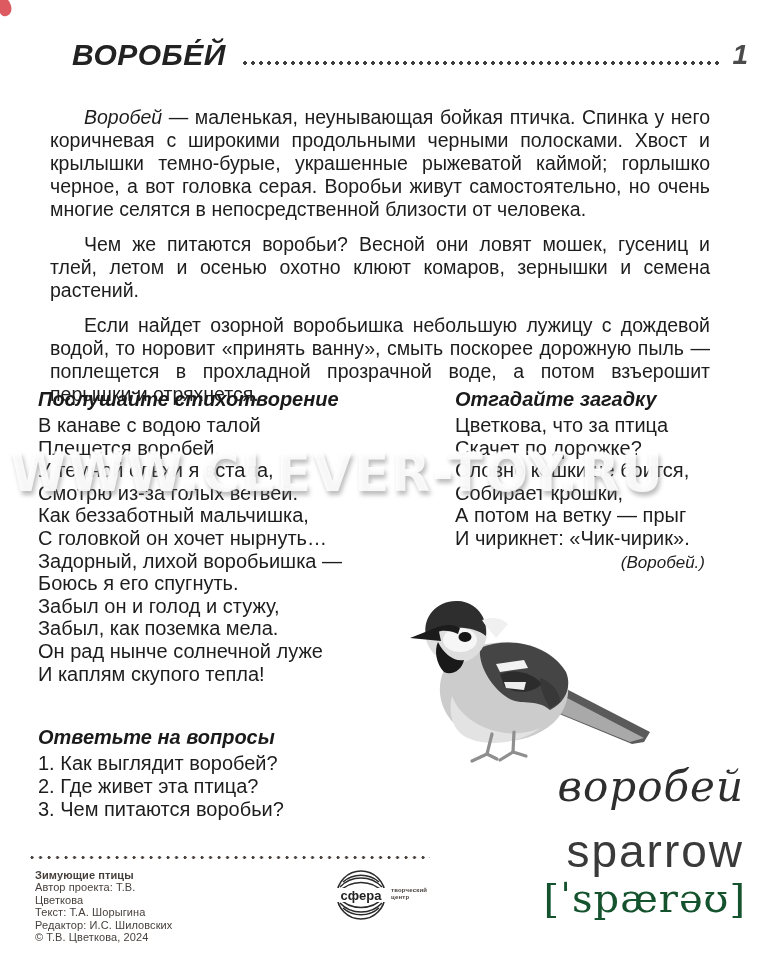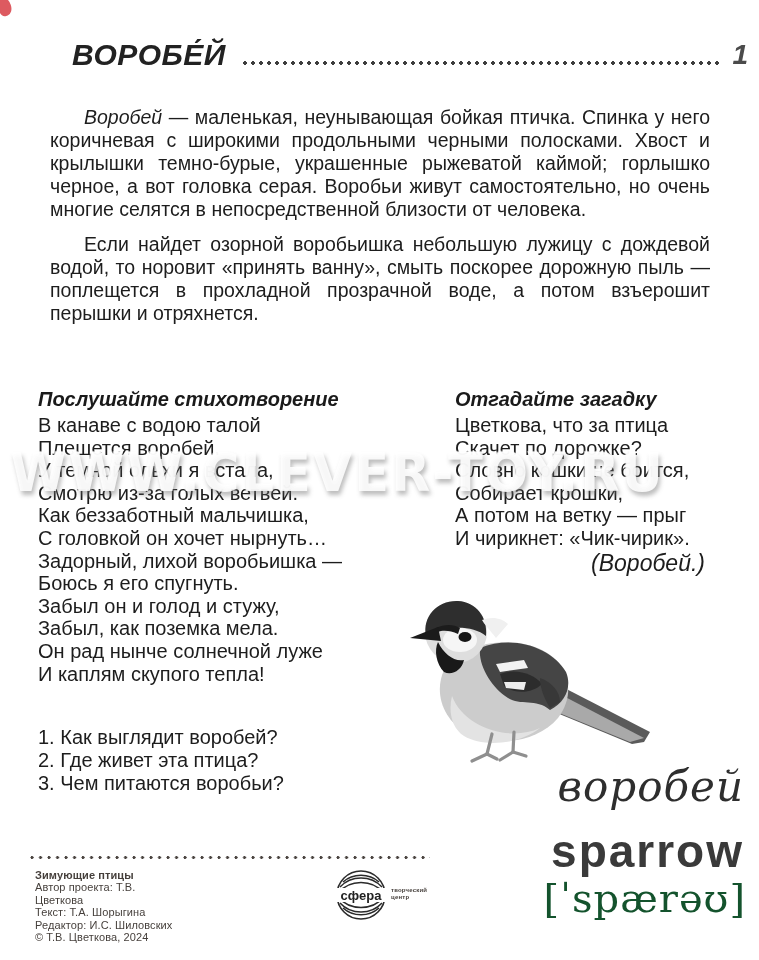--- a/index.html
+++ b/index.html
@@ -41,37 +41,37 @@
   .lead-word{font-style:italic;}
   
   .section-heading{
     font-weight:bold;font-style:italic;font-size:20px;
     margin:0 0 3px 0;line-height:23px;color:#1a1a1a;
   }
   .poem{position:absolute;left:38px;top:388px;width:385px;}
   .riddle{position:absolute;left:455px;top:388px;width:280px;}
   .verse-line{font-size:20px;line-height:22.6px;white-space:nowrap;}
   .riddle-answer{
-    font-size:23px;line-height:24px;font-style:italic;
+    font-size:17px;line-height:24px;font-style:italic;
     text-align:right;padding-right:30px;margin-top:1px;
   }
   .questions{position:absolute;left:38px;top:726px;width:385px;}
   .question-item{font-size:20px;line-height:23px;white-space:nowrap;}
   
   .bird{position:absolute;left:400px;top:586px;width:262px;height:186px;}
   
   .vocab-ru{
     position:absolute;right:40px;top:766px;
     font-family:"DejaVu Serif",serif;font-style:italic;
     font-size:42px;color:#2e2e2e;letter-spacing:1px;line-height:1;
   }
   .vocab-en{
     position:absolute;right:40px;top:828px;
     font-size:46px;color:#3a3a3a;letter-spacing:2px;line-height:1;
-    font-weight:bold;
+    font-weight:normal;
   }
   .vocab-tr{
     position:absolute;right:38px;top:878px;
     font-family:"DejaVu Serif",serif;
     font-size:40px;color:#14532d;line-height:1;letter-spacing:1px;
   }
   
   .watermark{
     position:absolute;left:10px;top:447px;width:748px;
     font-family:"DejaVu Sans",sans-serif;font-weight:bold;
@@ -109,20 +109,21 @@
   <div class="corner-mark"></div>
 
   <div class="title-row">
     <span class="doc-title">ВОРОБЕ́Й</span>
     <span class="leader"></span>
     <span class="page-num">1</span>
   </div>
 
   <div class="intro">
     <p><span class="lead-word">Воробей</span><span> — маленькая, неунывающая бойкая птичка. Спинка у него коричневая с широкими продольными черными полосками. Хвост и кры­лышки темно-бурые, украшенные рыжеватой каймой; горлышко черное, а вот головка серая. Воробьи живут самостоятельно, но очень многие селятся в непосредственной близости от человека.</span></p>
+    <p>Чем же питаются воробьи? Весной они ловят мошек, гусениц и тлей, летом и осенью охотно клюют комаров, зернышки и семена растений.</p>
     <p>Если найдет озорной воробьишка небольшую лужицу с дождевой водой, то норовит «принять ванну», смыть поскорее дорожную пыль — поплещется в прохладной прозрачной воде, а потом взъерошит перышки и отряхнется.</p>
   </div>
 
   <div class="poem">
     <div class="section-heading">Послушайте стихотворение</div>
     <div class="verse-line">В канаве с водою талой</div>
     <div class="verse-line">Плещется воробей.</div>
     <div class="verse-line">У темной ольхи я встала,</div>
     <div class="verse-line">Смотрю из-за голых ветвей.</div>
     <div class="verse-line">Как беззаботный мальчишка,</div>
@@ -140,20 +141,21 @@
     <div class="verse-line">Цветкова, что за птица</div>
     <div class="verse-line">Скачет по дорожке?</div>
     <div class="verse-line">Словно кошки не боится,</div>
     <div class="verse-line">Собирает крошки,</div>
     <div class="verse-line">А потом на ветку — прыг</div>
     <div class="verse-line">И чирикнет: «Чик-чирик».</div>
     <div class="riddle-answer">(Воробей.)</div>
   </div>
 
   <div class="questions">
+    <div class="section-heading">Ответьте на вопросы</div>
     <div class="question-item">1. Как выглядит воробей?</div>
     <div class="question-item">2. Где живет эта птица?</div>
     <div class="question-item">3. Чем питаются воробьи?</div>
   </div>
 
   <svg class="bird" viewBox="0 0 262 186" xmlns="http://www.w3.org/2000/svg">
 
     <path d="M145 92 L250 146 L244 156 L232 158 L140 120 Z" fill="#5a5a5a"></path>
     <path d="M148 102 L244 152 L230 156 L142 120 Z" fill="#a9a9a9"></path>
 

